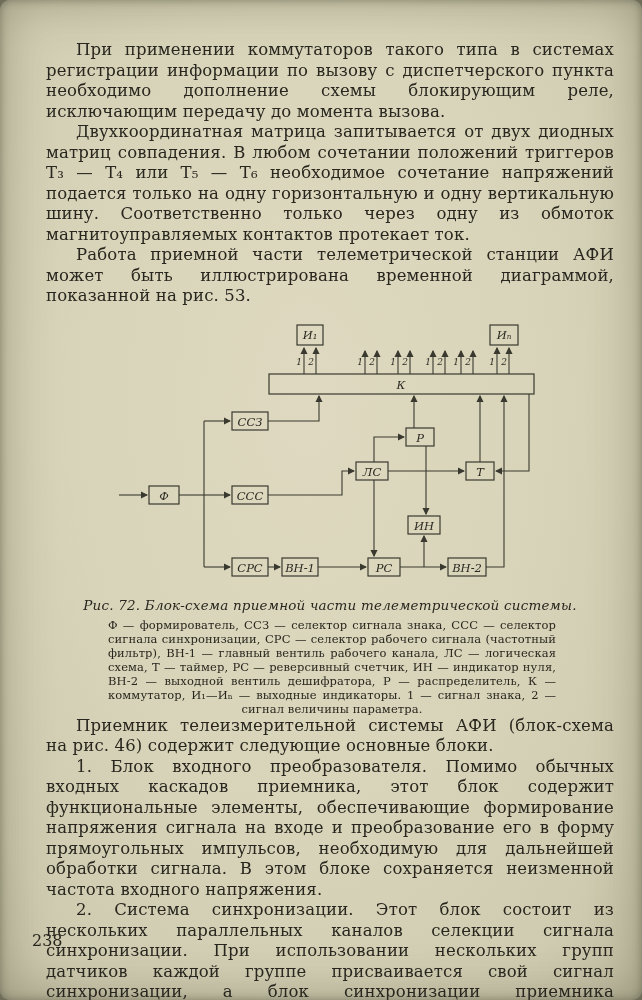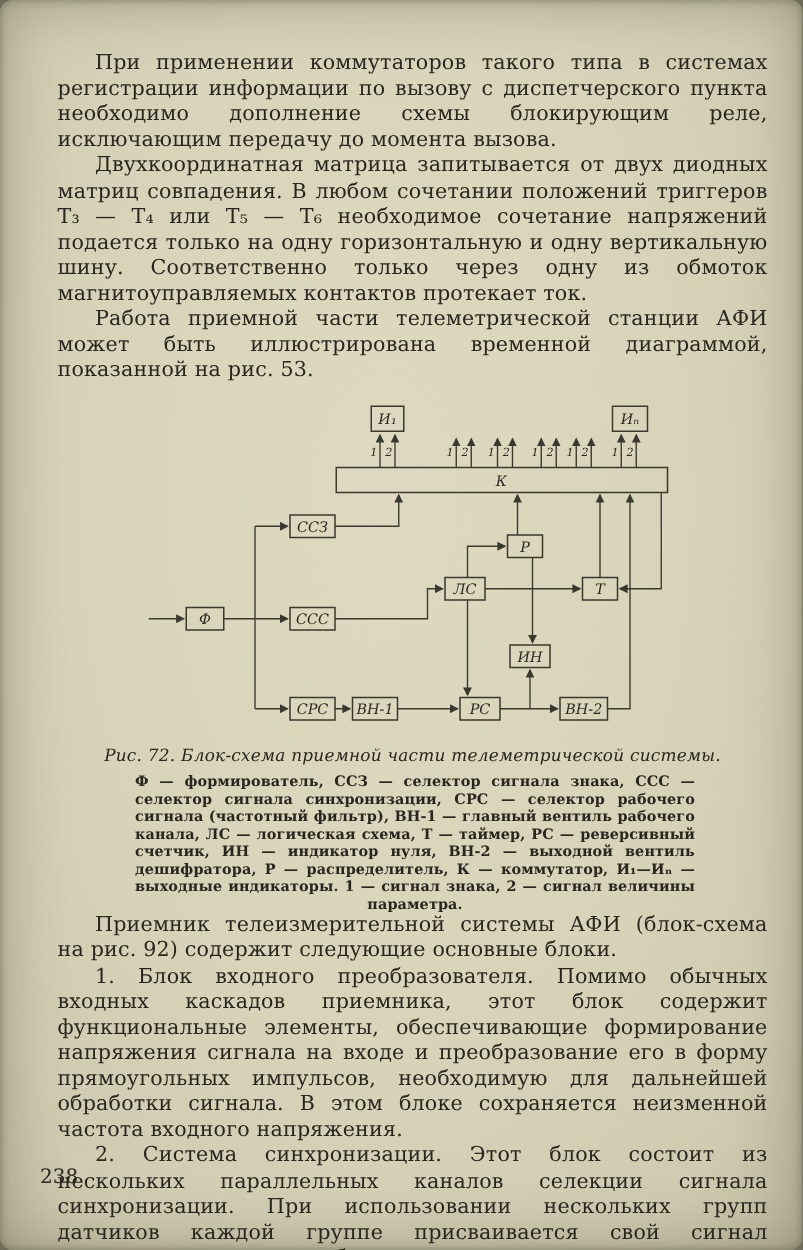--- a/index.html
+++ b/index.html
@@ -39,21 +39,20 @@
     font-style:italic;
   }
   .fig-legend {
     font-size:11.5px;
     line-height:14px;
     text-align:justify;
     text-align-last:center;
     margin:0;
     padding:0 58px 0 62px;
     letter-spacing:.1px;
-    font-weight:bold;
   }
   .pagenum {
     position:absolute;
     left:32px; bottom:50px;
     font-size:16px;
   }
   
   .blk { fill:none; stroke:#3a392f; stroke-width:1.2; }
   .wire { fill:none; stroke:#3a392f; stroke-width:1.1; }
   .blk-label {
@@ -203,18 +202,18 @@
       <g>
         <rect class="blk" x="364" y="239" width="38" height="18"></rect>
         <text class="blk-label" x="383" y="252.5">ВН-2</text>
       </g>
     </svg>
 
     <figcaption class="fig-caption">Рис. 72. Блок-схема приемной части телеметрической системы.</figcaption>
     <p class="fig-legend">Ф — формирователь, ССЗ — селектор сигнала знака, ССС — селектор сигнала синхронизации, СРС — селектор рабочего сигнала (частотный фильтр), ВН-1 — главный вентиль рабочего канала, ЛС — логическая схема, Т — таймер, РС — реверсивный счетчик, ИН — индикатор нуля, ВН-2 — выходной вентиль дешифратора, Р — распределитель, К — коммутатор, И₁—Иₙ — выходные индикаторы. 1 — сигнал знака, 2 — сигнал величины параметра.</p>
   </figure>
 
-  <p class="para spaced">Приемник телеизмерительной системы АФИ (блок-схема на рис. 92) содержит следующие основные блоки.</p>
+  <p class="para spaced">Приемник телеизмерительной системы АФИ (блок-схема на рис. 46) содержит следующие основные блоки.</p>
   <p class="para">1. Блок входного преобразователя. Помимо обычных входных каскадов приемника, этот блок содержит функциональные элементы, обеспечивающие формирование напряжения сигнала на входе и преобразование его в форму прямоугольных импульсов, необходимую для дальнейшей обработки сигнала. В этом блоке сохраняется неизменной частота входного напряжения.</p>
   <p class="para">2. Система синхронизации. Этот блок состоит из нескольких параллельных каналов селекции сигнала синхронизации. При использовании нескольких групп датчиков каждой группе присваивается свой сигнал синхронизации, а блок синхронизации приемника обеспечивает подключение группы выходных индикаторов,</p>
 
   <div class="pagenum">238</div>
 </div>
 
 </body></html>

